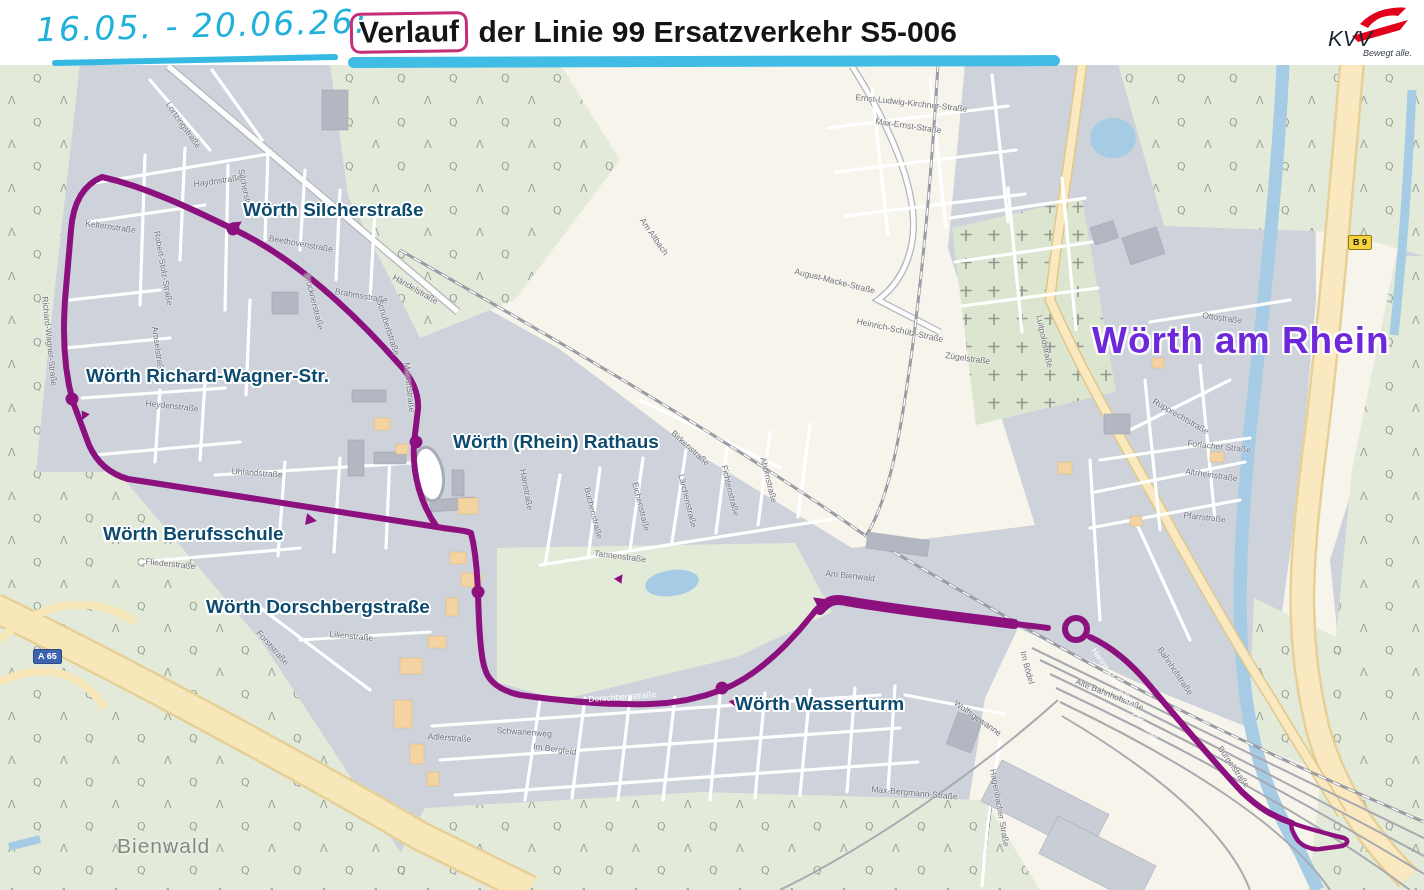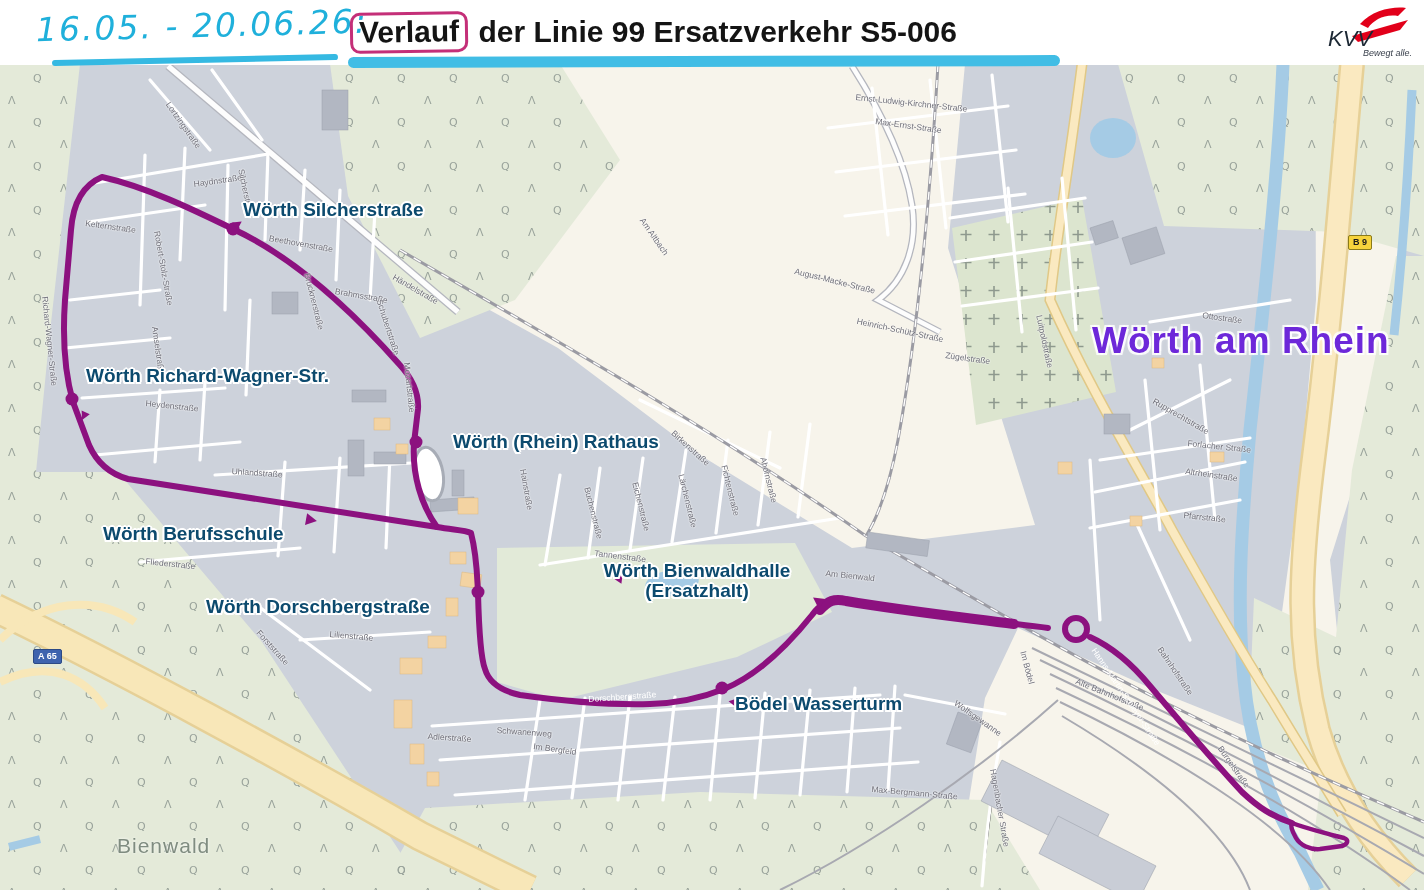--- a/index.html
+++ b/index.html
@@ -323,22 +323,21 @@
       <div class="street-label" style="left: 1028px; top: 650px; transform: rotate(75deg); transform-origin: left top;">Im Bödel</div>
       <div class="street-label" style="left: 1164px; top: 645px; transform: rotate(56deg); transform-origin: left top;">Bahnhofstraße</div>
       <div class="street-label" style="left: 1078px; top: 676px; transform: rotate(22deg); transform-origin: left top;">Alte Bahnhofstraße</div>
       <div class="street-label" style="left: 1098px; top: 646px; transform: rotate(56deg); transform-origin: left top; color: rgb(255, 255, 255); text-shadow: none;">Hanns-Martin-Schleyer-Straße</div>
       <div class="street-label" style="left: 1224px; top: 744px; transform: rotate(55deg); transform-origin: left top;">Bürgelstraße</div>
       <div class="stop-label" style="left: 243px; top: 200px;">Wörth Silcherstraße</div>
       <div class="stop-label" style="left: 86px; top: 366px;">Wörth Richard-Wagner-Str.</div>
       <div class="stop-label" style="left: 426px; top: 432px; margin-left: 27px;">Wörth (Rhein) Rathaus</div>
       <div class="stop-label" style="left: 103px; top: 524px;">Wörth Berufsschule</div>
       <div class="stop-label" style="left: 206px; top: 578px; margin-top: 19px;">Wörth Dorschbergstraße</div>
-      <div class="stop-label" style="left: 697px; top: 561px; transform: translateX(-50%);">Wörth Bienwaldhalle<div style="text-align: center;">(Ersatzhalt)</div></div>
-      <div class="stop-label" style="left: 735px; top: 694px;">Bödel Wasserturm</div>
+      <div class="stop-label" style="left: 735px; top: 694px;">Wörth Wasserturm</div>
       <div class="stop-label" style="left: 1249px; top: 843px; margin-top: 46px;">Wörth Bahnhof</div>
       <div class="badge motorway" style="left: 33px; top: 649px;">A 65</div>
       <div class="badge bundesstrasse" style="left: 1348px; top: 235px;">B 9</div>
     </div>
 
   <div id="header">
     <div id="dates">16.05. - 20.06.26:</div>
     <div id="title"><span class="boxed">Verlauf</span><span> der Linie 99 Ersatzverkehr S5-006</span></div>
   </div>
   <div id="dates-underline"></div>

